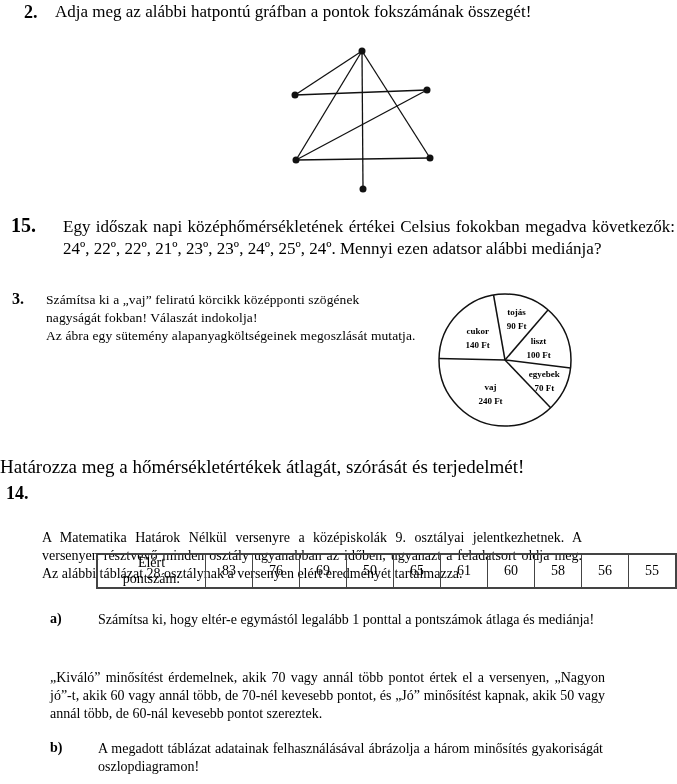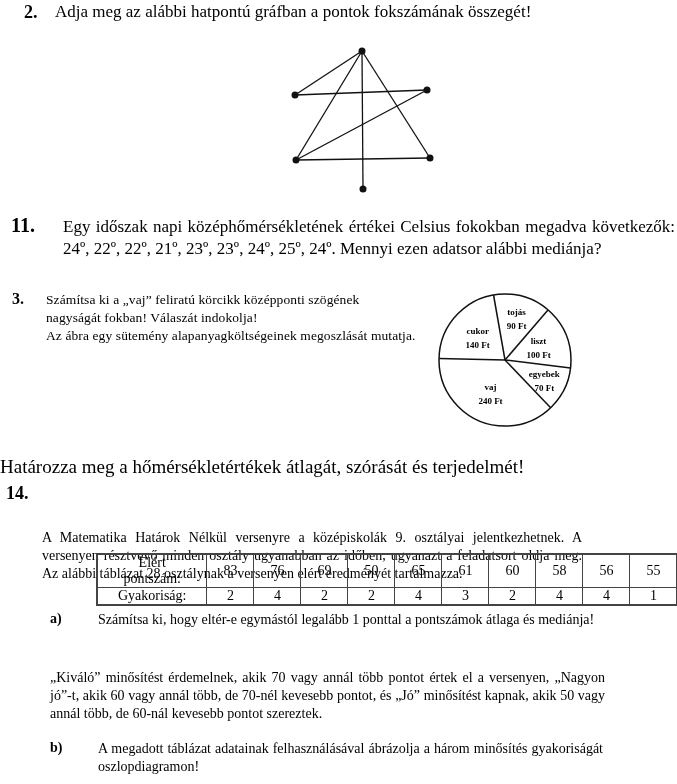--- a/index.html
+++ b/index.html
@@ -51,21 +51,21 @@
   <g fill="#111">
     <circle cx="92" cy="6" r="3.5"></circle>
     <circle cx="25" cy="50" r="3.5"></circle>
     <circle cx="157" cy="45" r="3.5"></circle>
     <circle cx="26" cy="115" r="3.5"></circle>
     <circle cx="160" cy="113" r="3.5"></circle>
     <circle cx="93" cy="144" r="3.5"></circle>
   </g>
 </svg>
 
-<div class="abs num" id="p11-num">11.</div>
+<div class="abs num" id="p11-num">15.</div>
 <div class="abs" id="p11-text">Egy időszak napi középhőmérsékletének értékei Celsius fokokban megadva következők: 24º, 22º, 22º, 21º, 23º, 23º, 24º, 25º, 24º. Mennyi ezen adatsor alábbi mediánja?</div>
 
 <div class="abs num" id="p3-num">3.</div>
 <div class="abs" id="p3-text">
   <div>Számítsa ki a „vaj” feliratú körcikk középponti szögének nagyságát fokban! Válaszát indokolja!</div>
   <div>Az ábra egy sütemény alapanyagköltségeinek megoszlását mutatja.</div>
 </div>
 
 <svg class="abs" id="pie" width="150" height="150">
   <g id="pie-slices">
@@ -103,33 +103,20 @@
     <td>76</td>
     <td>69</td>
     <td>50</td>
     <td>65</td>
     <td>61</td>
     <td>60</td>
     <td>58</td>
     <td>56</td>
     <td>55</td>
   </tr>
-  <tr>
-    <td class="hdr">Gyakoriság:</td>
-    <td>2</td>
-    <td>4</td>
-    <td>2</td>
-    <td>2</td>
-    <td>4</td>
-    <td>3</td>
-    <td>2</td>
-    <td>4</td>
-    <td>4</td>
-    <td>1</td>
-  </tr>
 </tbody>
   </table>
 
 <div class="abs" id="pa-label">a)</div>
 <div class="abs" id="pa-text">Számítsa ki, hogy eltér-e egymástól legalább 1 ponttal a pontszámok átlaga és mediánja!</div>
 
 <div class="abs" id="rating-text">„Kiváló” minősítést érdemelnek, akik 70 vagy annál több pontot értek el a versenyen, „Nagyon jó”-t, akik 60 vagy annál több, de 70-nél kevesebb pontot, és „Jó” minősítést kapnak, akik 50 vagy annál több, de 60-nál kevesebb pontot szereztek.</div>
 
 <div class="abs" id="pb-label">b)</div>
 <div class="abs" id="pb-text">A megadott táblázat adatainak felhasználásával ábrázolja a három minősítés gyakoriságát oszlopdiagramon!</div>

